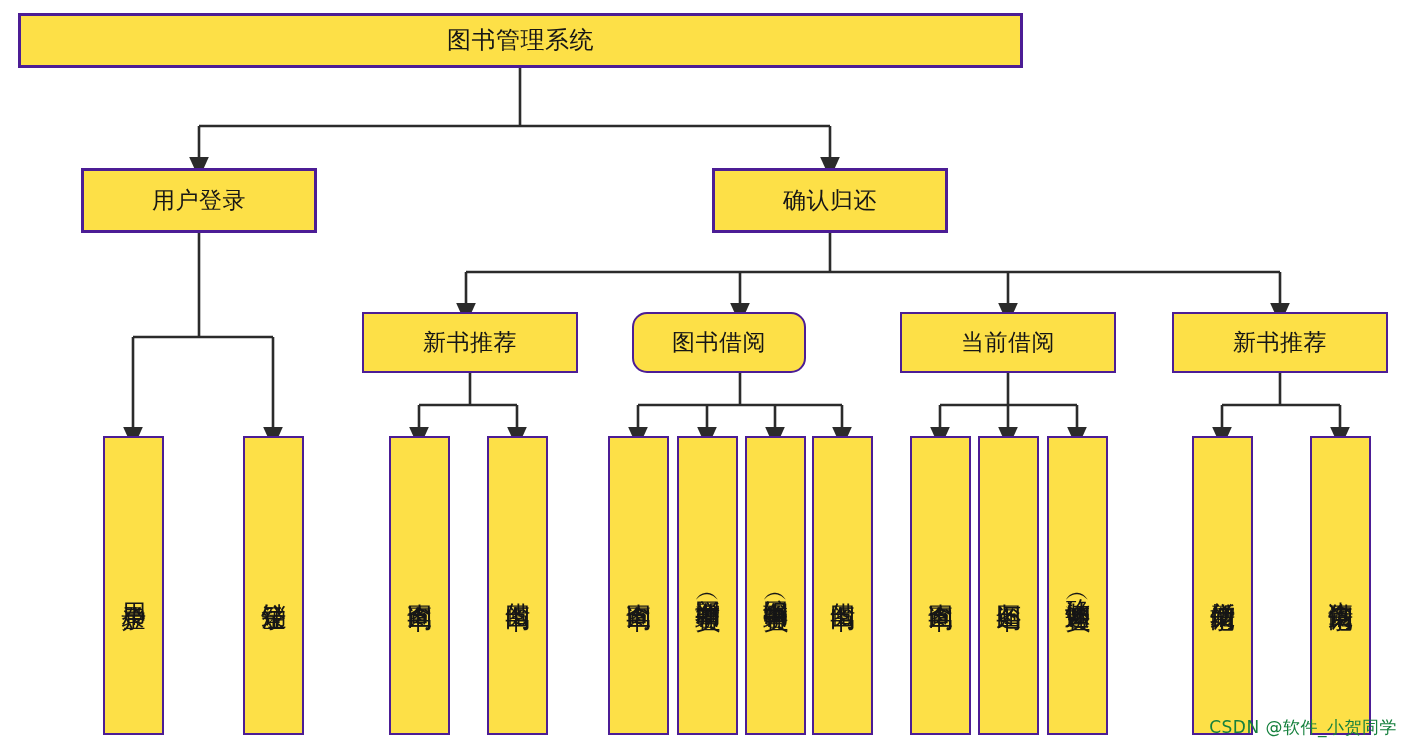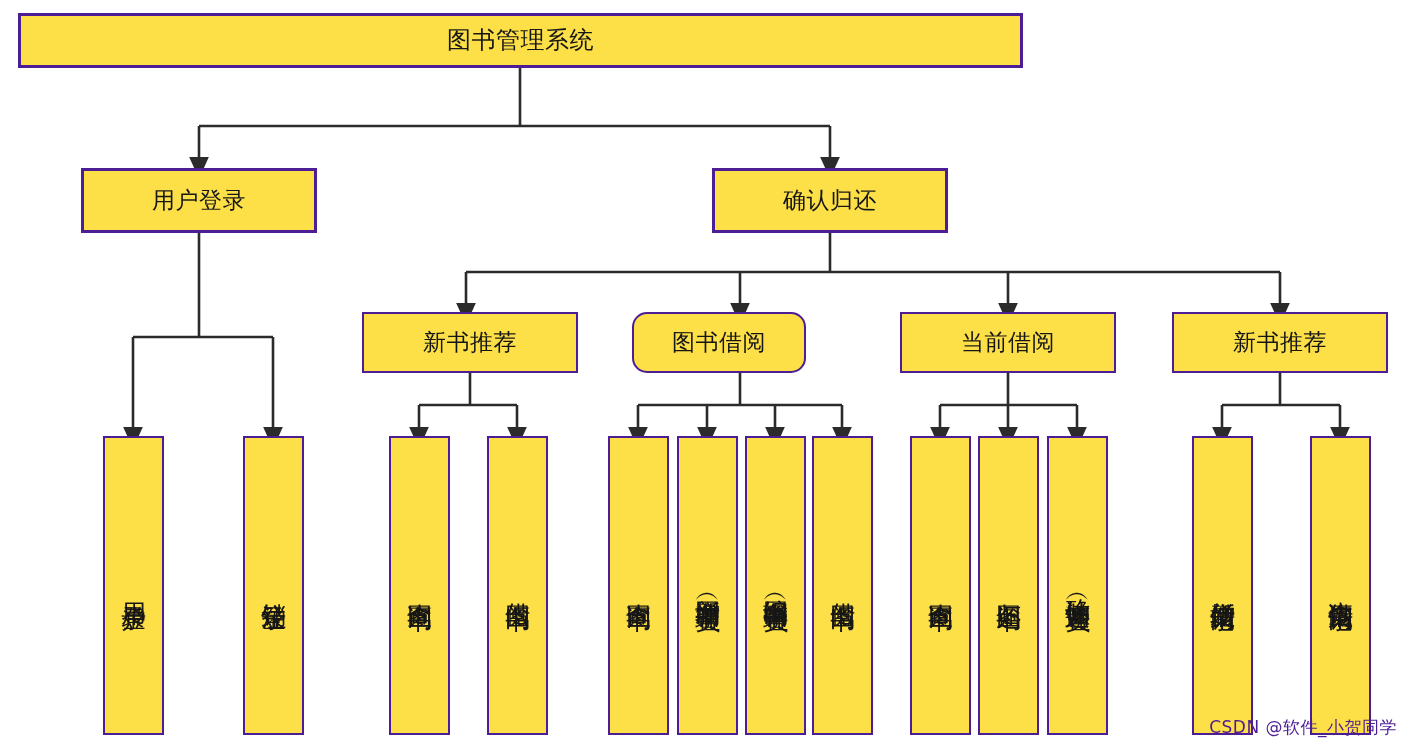--- a/index.html
+++ b/index.html
@@ -68,21 +68,21 @@
     line-height: 1.18;
     letter-spacing: 1.5px;
     white-space: nowrap;
     max-height: 100%;
   }
   #watermark {
     position: absolute;
     right: 8px;
     bottom: 8px;
     font-size: 17px;
-    color: #4c1d95;
+    color: #15803d;
     letter-spacing: 0.5px;
     white-space: nowrap;
     user-select: none;
   }
 </style>
 </head>
 <body>
 
 <div id="diagram-root">
 

